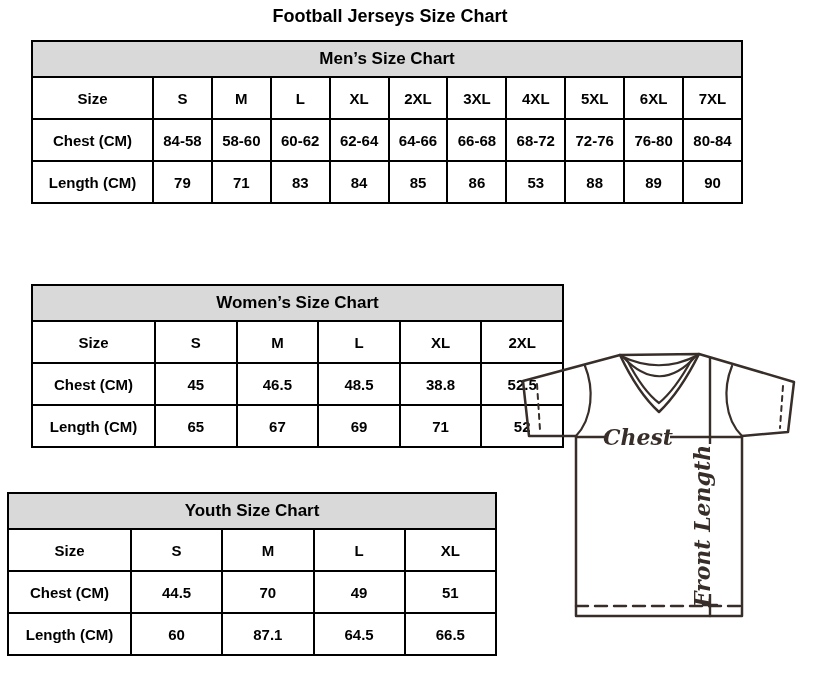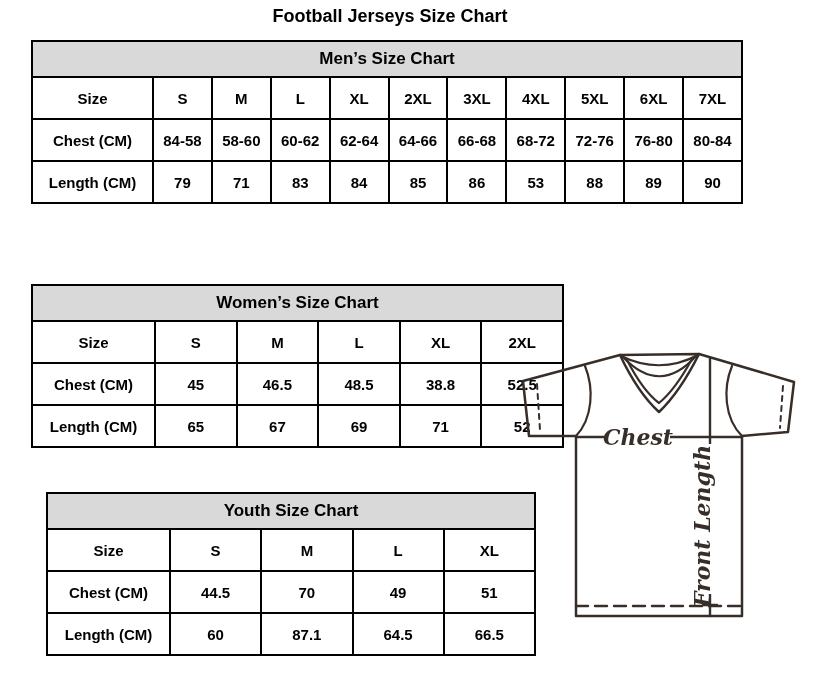--- a/index.html
+++ b/index.html
@@ -42,21 +42,21 @@
   .size-table td.tbl-title {
     background: #d9d9d9;
     font-size: 17px;
     height: 36px;
   }
   .size-table td.rowhead,
   .size-table td.cell { height: 42px; }
 
   #mens-table   { left: 7px; top: 40px;  width: 712px; margin-left: 24px; }
   #womens-table { left: 7px; top: 284px; width: 533px; margin-left: 24px; }
-  #youth-table  { left: 7px; top: 492px; width: 490px; margin-left: 39px; }
+  #youth-table  { left: 7px; top: 492px; width: 490px; }
 
   .jersey-svg {
     position: absolute;
     left: 510px; top: 330px;
     width: 306px; height: 345px;
   }
 </style>
 </head>
 <body>
 

